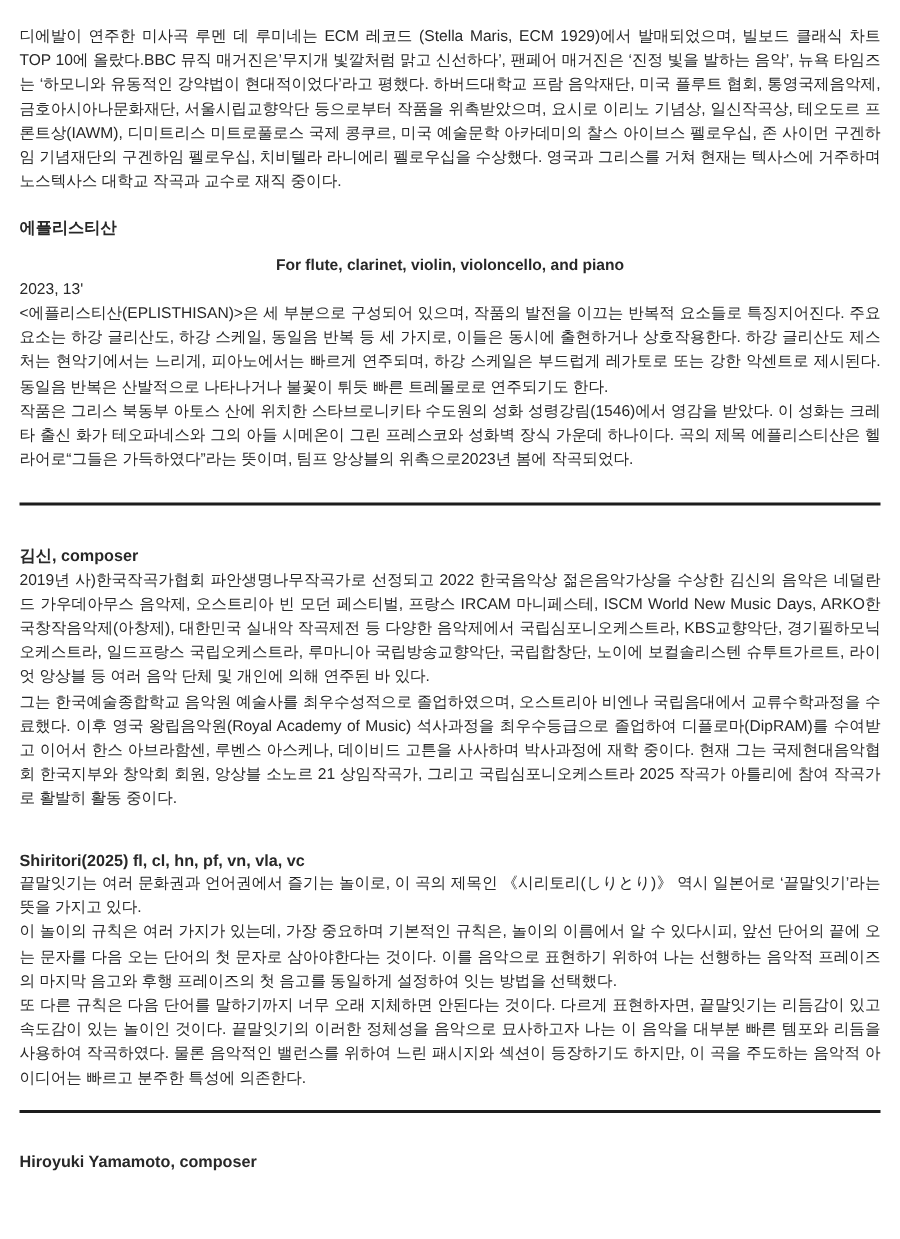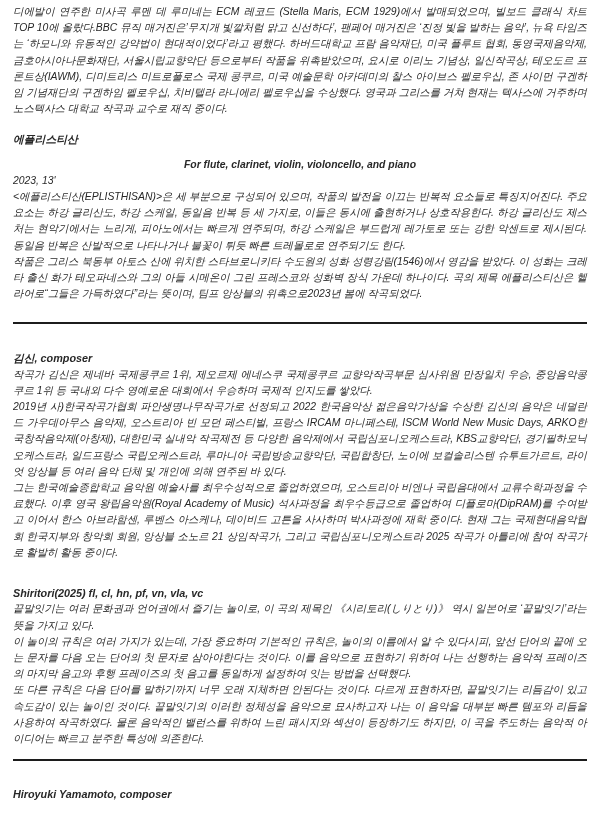--- a/index.html
+++ b/index.html
@@ -6,27 +6,26 @@
     margin: 0;
     padding: 0;
     background: #ffffff;
   }
   .page {
     position: relative;
     box-sizing: border-box;
     width: 600px;
     height: 826px;
     background: #ffffff;
-    padding: 4px 13px 0 13px;
+    padding: 17px 13px 0 13px;
     overflow: hidden;
     font-family: "Liberation Sans", "DejaVu Sans", sans-serif;
     font-size: 10.4px;
     line-height: 16.2px;
     color: #282828;
-    font-style: italic;
     -webkit-font-smoothing: antialiased;
   }
   p {
     margin: 0;
     text-align: justify;
   }
   .heading {
     font-weight: 700;
     font-size: 10.8px;
     text-align: left;
@@ -66,21 +65,20 @@
     <p class="work-sub">For flute, clarinet, violin, violoncello, and piano</p>
     <p class="work-meta">2023, 13'</p>
     <p class="body-text">&lt;에플리스티산(EPLISTHISAN)&gt;은 세 부분으로 구성되어 있으며, 작품의 발전을 이끄는 반복적 요소들로 특징지어진다. 주요 요소는 하강 글리산도, 하강 스케일, 동일음 반복 등 세 가지로, 이들은 동시에 출현하거나 상호작용한다. 하강 글리산도 제스처는 현악기에서는 느리게, 피아노에서는 빠르게 연주되며, 하강 스케일은 부드럽게 레가토로 또는 강한 악센트로 제시된다. 동일음 반복은 산발적으로 나타나거나 불꽃이 튀듯 빠른 트레몰로로 연주되기도 한다.</p>
     <p class="body-text">작품은 그리스 북동부 아토스 산에 위치한 스타브로니키타 수도원의 성화 성령강림(1546)에서 영감을 받았다. 이 성화는 크레타 출신 화가 테오파네스와 그의 아들 시메온이 그린 프레스코와 성화벽 장식 가운데 하나이다. 곡의 제목 에플리스티산은 헬라어로“그들은 가득하였다”라는 뜻이며, 팀프 앙상블의 위촉으로2023년 봄에 작곡되었다.</p>
   </section>
 
   <hr class="divider">
 
   <section>
     <p class="heading">김신, composer</p>
-    <p class="body-text">작곡가 김신은 제네바 국제콩쿠르 1위, 제오르제 에네스쿠 국제콩쿠르 교향악작곡부문 심사위원 만장일치 우승, 중앙음악콩쿠르 1위 등 국내외 다수 영예로운 대회에서 우승하며 국제적 인지도를 쌓았다.</p>
     <p class="body-text">2019년 사)한국작곡가협회 파안생명나무작곡가로 선정되고 2022 한국음악상 젊은음악가상을 수상한 김신의 음악은 네덜란드 가우데아무스 음악제, 오스트리아 빈 모던 페스티벌, 프랑스 IRCAM 마니페스테, ISCM World New Music Days, ARKO한국창작음악제(아창제), 대한민국 실내악 작곡제전 등 다양한 음악제에서 국립심포니오케스트라, KBS교향악단, 경기필하모닉오케스트라, 일드프랑스 국립오케스트라, 루마니아 국립방송교향악단, 국립합창단, 노이에 보컬솔리스텐 슈투트가르트, 라이엇 앙상블 등 여러 음악 단체 및 개인에 의해 연주된 바 있다.</p>
     <p class="body-text">그는 한국예술종합학교 음악원 예술사를 최우수성적으로 졸업하였으며, 오스트리아 비엔나 국립음대에서 교류수학과정을 수료했다. 이후 영국 왕립음악원(Royal Academy of Music) 석사과정을 최우수등급으로 졸업하여 디플로마(DipRAM)를 수여받고 이어서 한스 아브라함센, 루벤스 아스케나, 데이비드 고튼을 사사하며 박사과정에 재학 중이다. 현재 그는 국제현대음악협회 한국지부와 창악회 회원, 앙상블 소노르 21 상임작곡가, 그리고 국립심포니오케스트라 2025 작곡가 아틀리에 참여 작곡가로 활발히 활동 중이다.</p>
   </section>
 
   <section class="section-gap">
     <p class="heading">Shiritori(2025) fl, cl, hn, pf, vn, vla, vc</p>
     <p class="body-text">끝말잇기는 여러 문화권과 언어권에서 즐기는 놀이로, 이 곡의 제목인 《시리토리(しりとり)》 역시 일본어로 ‘끝말잇기’라는 뜻을 가지고 있다.</p>
     <p class="body-text">이 놀이의 규칙은 여러 가지가 있는데, 가장 중요하며 기본적인 규칙은, 놀이의 이름에서 알 수 있다시피, 앞선 단어의 끝에 오는 문자를 다음 오는 단어의 첫 문자로 삼아야한다는 것이다. 이를 음악으로 표현하기 위하여 나는 선행하는 음악적 프레이즈의 마지막 음고와 후행 프레이즈의 첫 음고를 동일하게 설정하여 잇는 방법을 선택했다.</p>
     <p class="body-text">또 다른 규칙은 다음 단어를 말하기까지 너무 오래 지체하면 안된다는 것이다. 다르게 표현하자면, 끝말잇기는 리듬감이 있고 속도감이 있는 놀이인 것이다. 끝말잇기의 이러한 정체성을 음악으로 묘사하고자 나는 이 음악을 대부분 빠른 템포와 리듬을 사용하여 작곡하였다. 물론 음악적인 밸런스를 위하여 느린 패시지와 섹션이 등장하기도 하지만, 이 곡을 주도하는 음악적 아이디어는 빠르고 분주한 특성에 의존한다.</p>
   </section>

